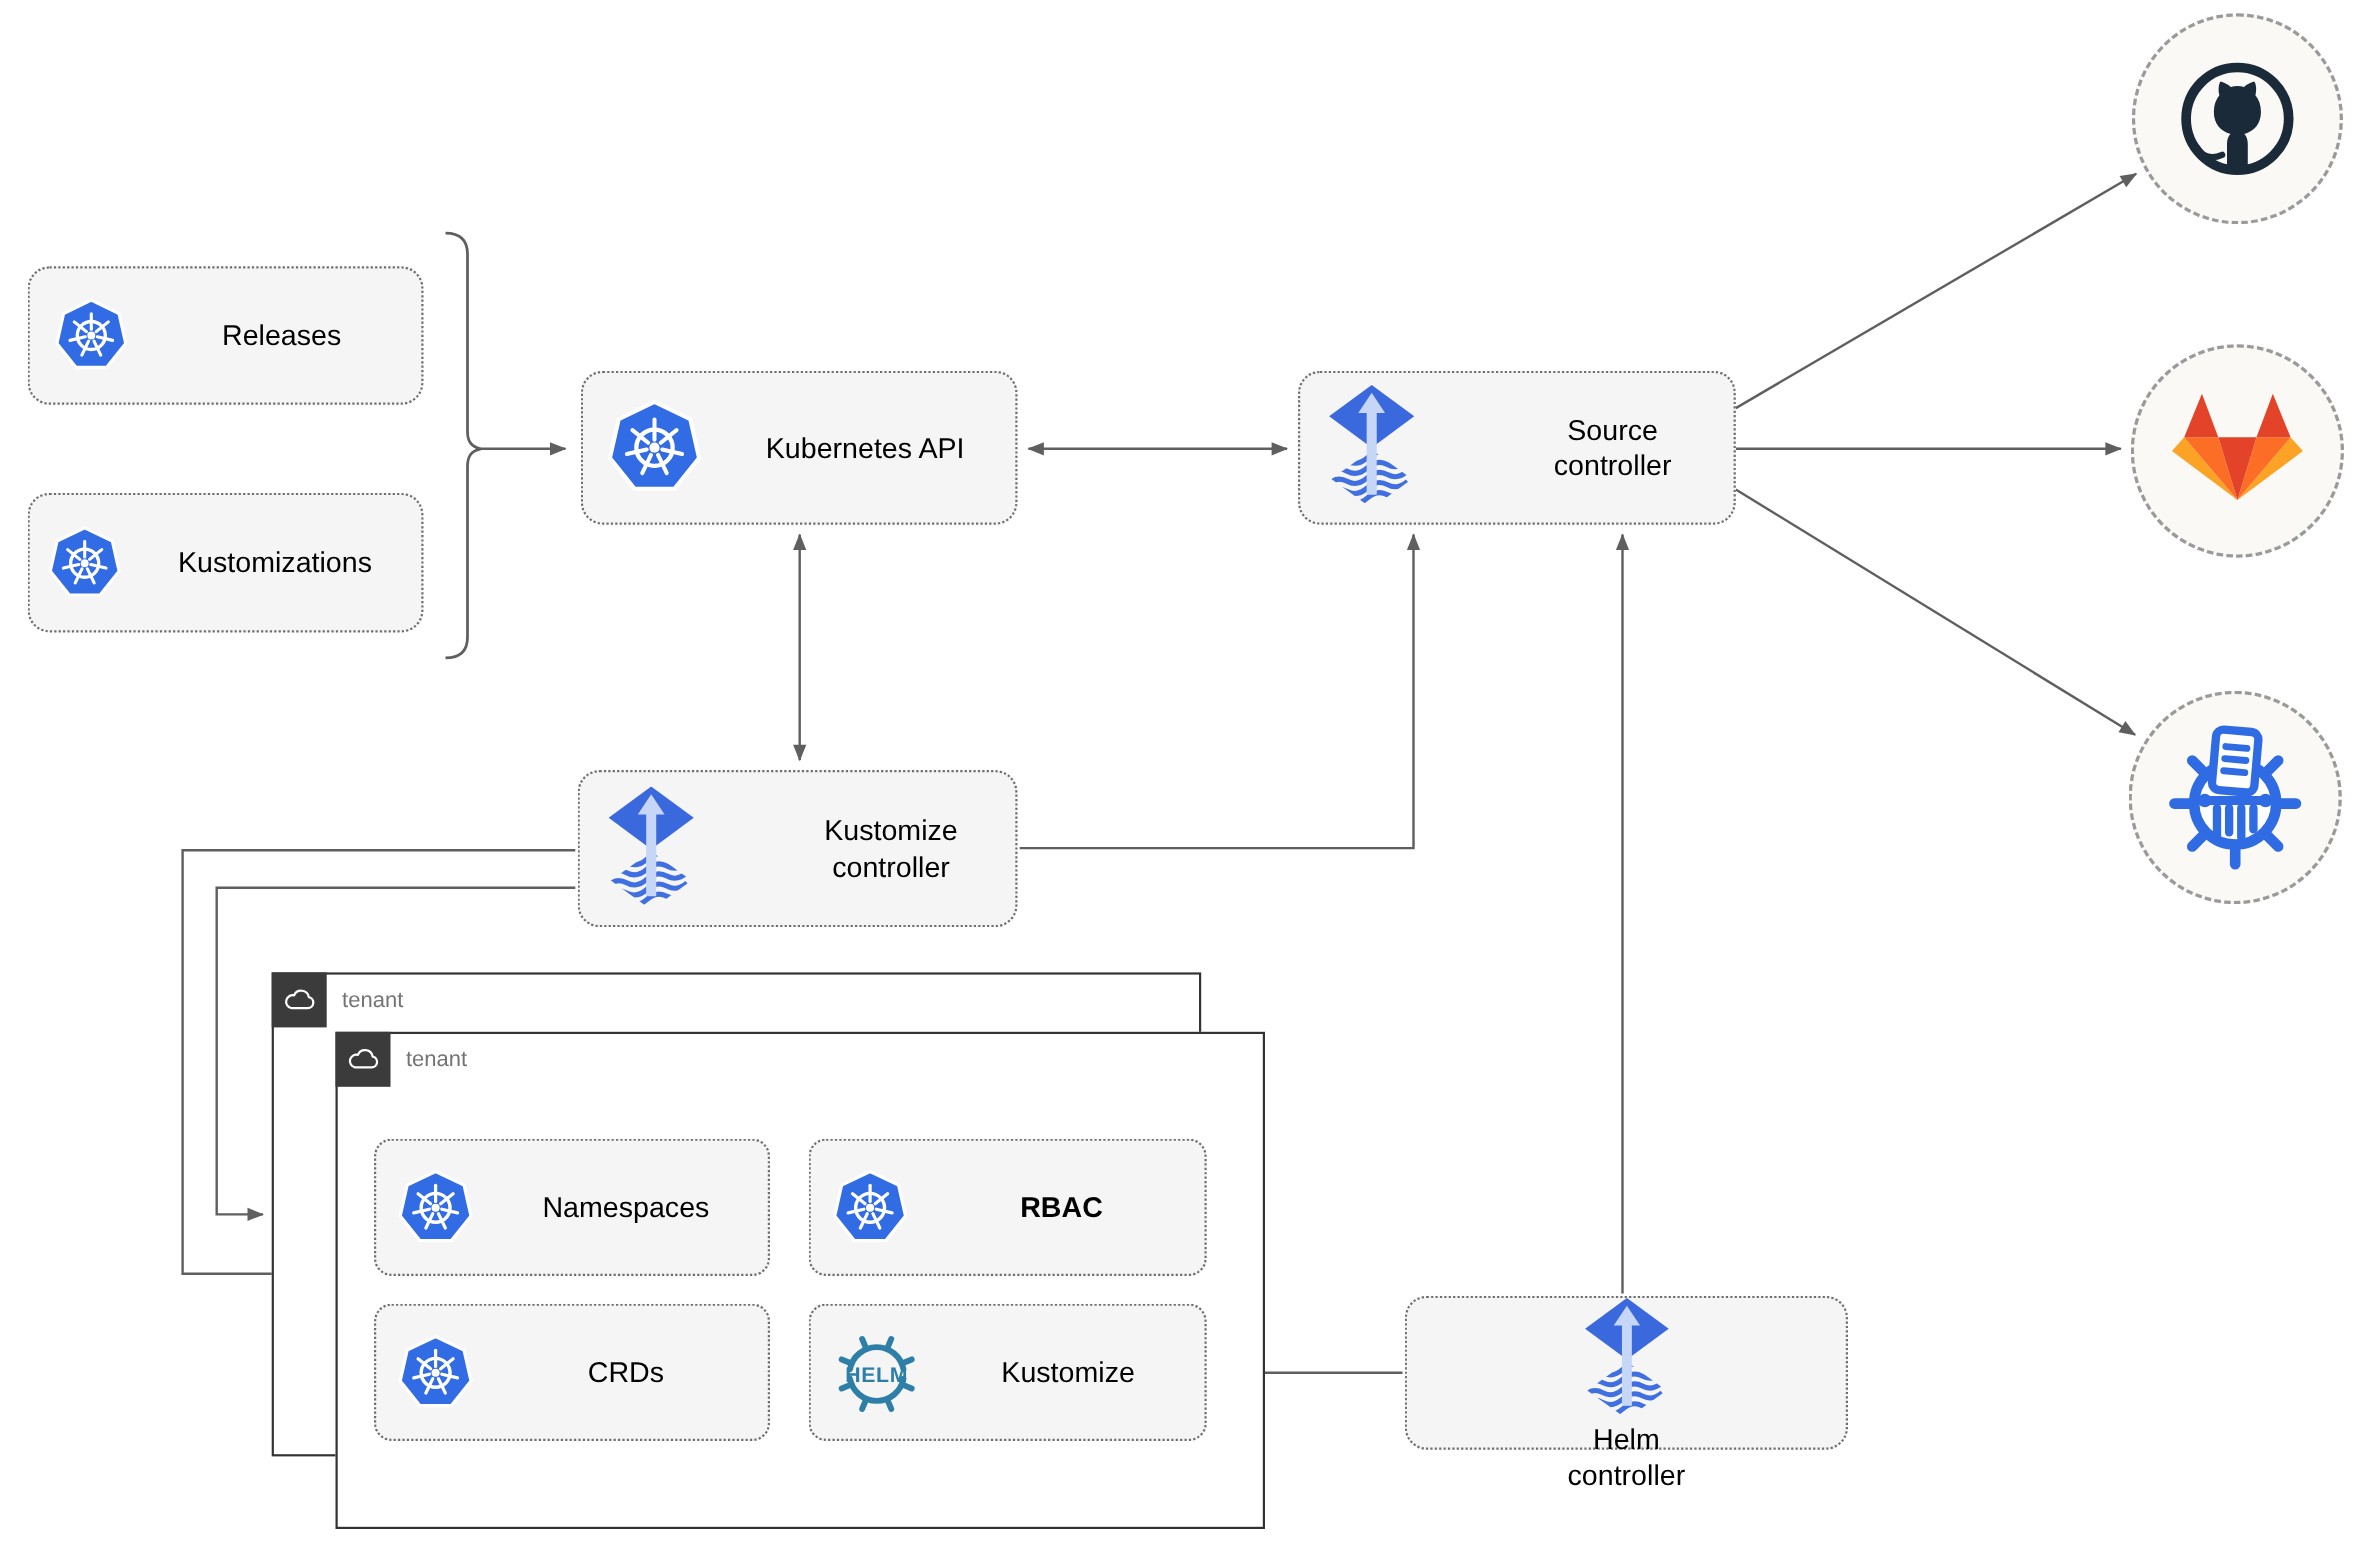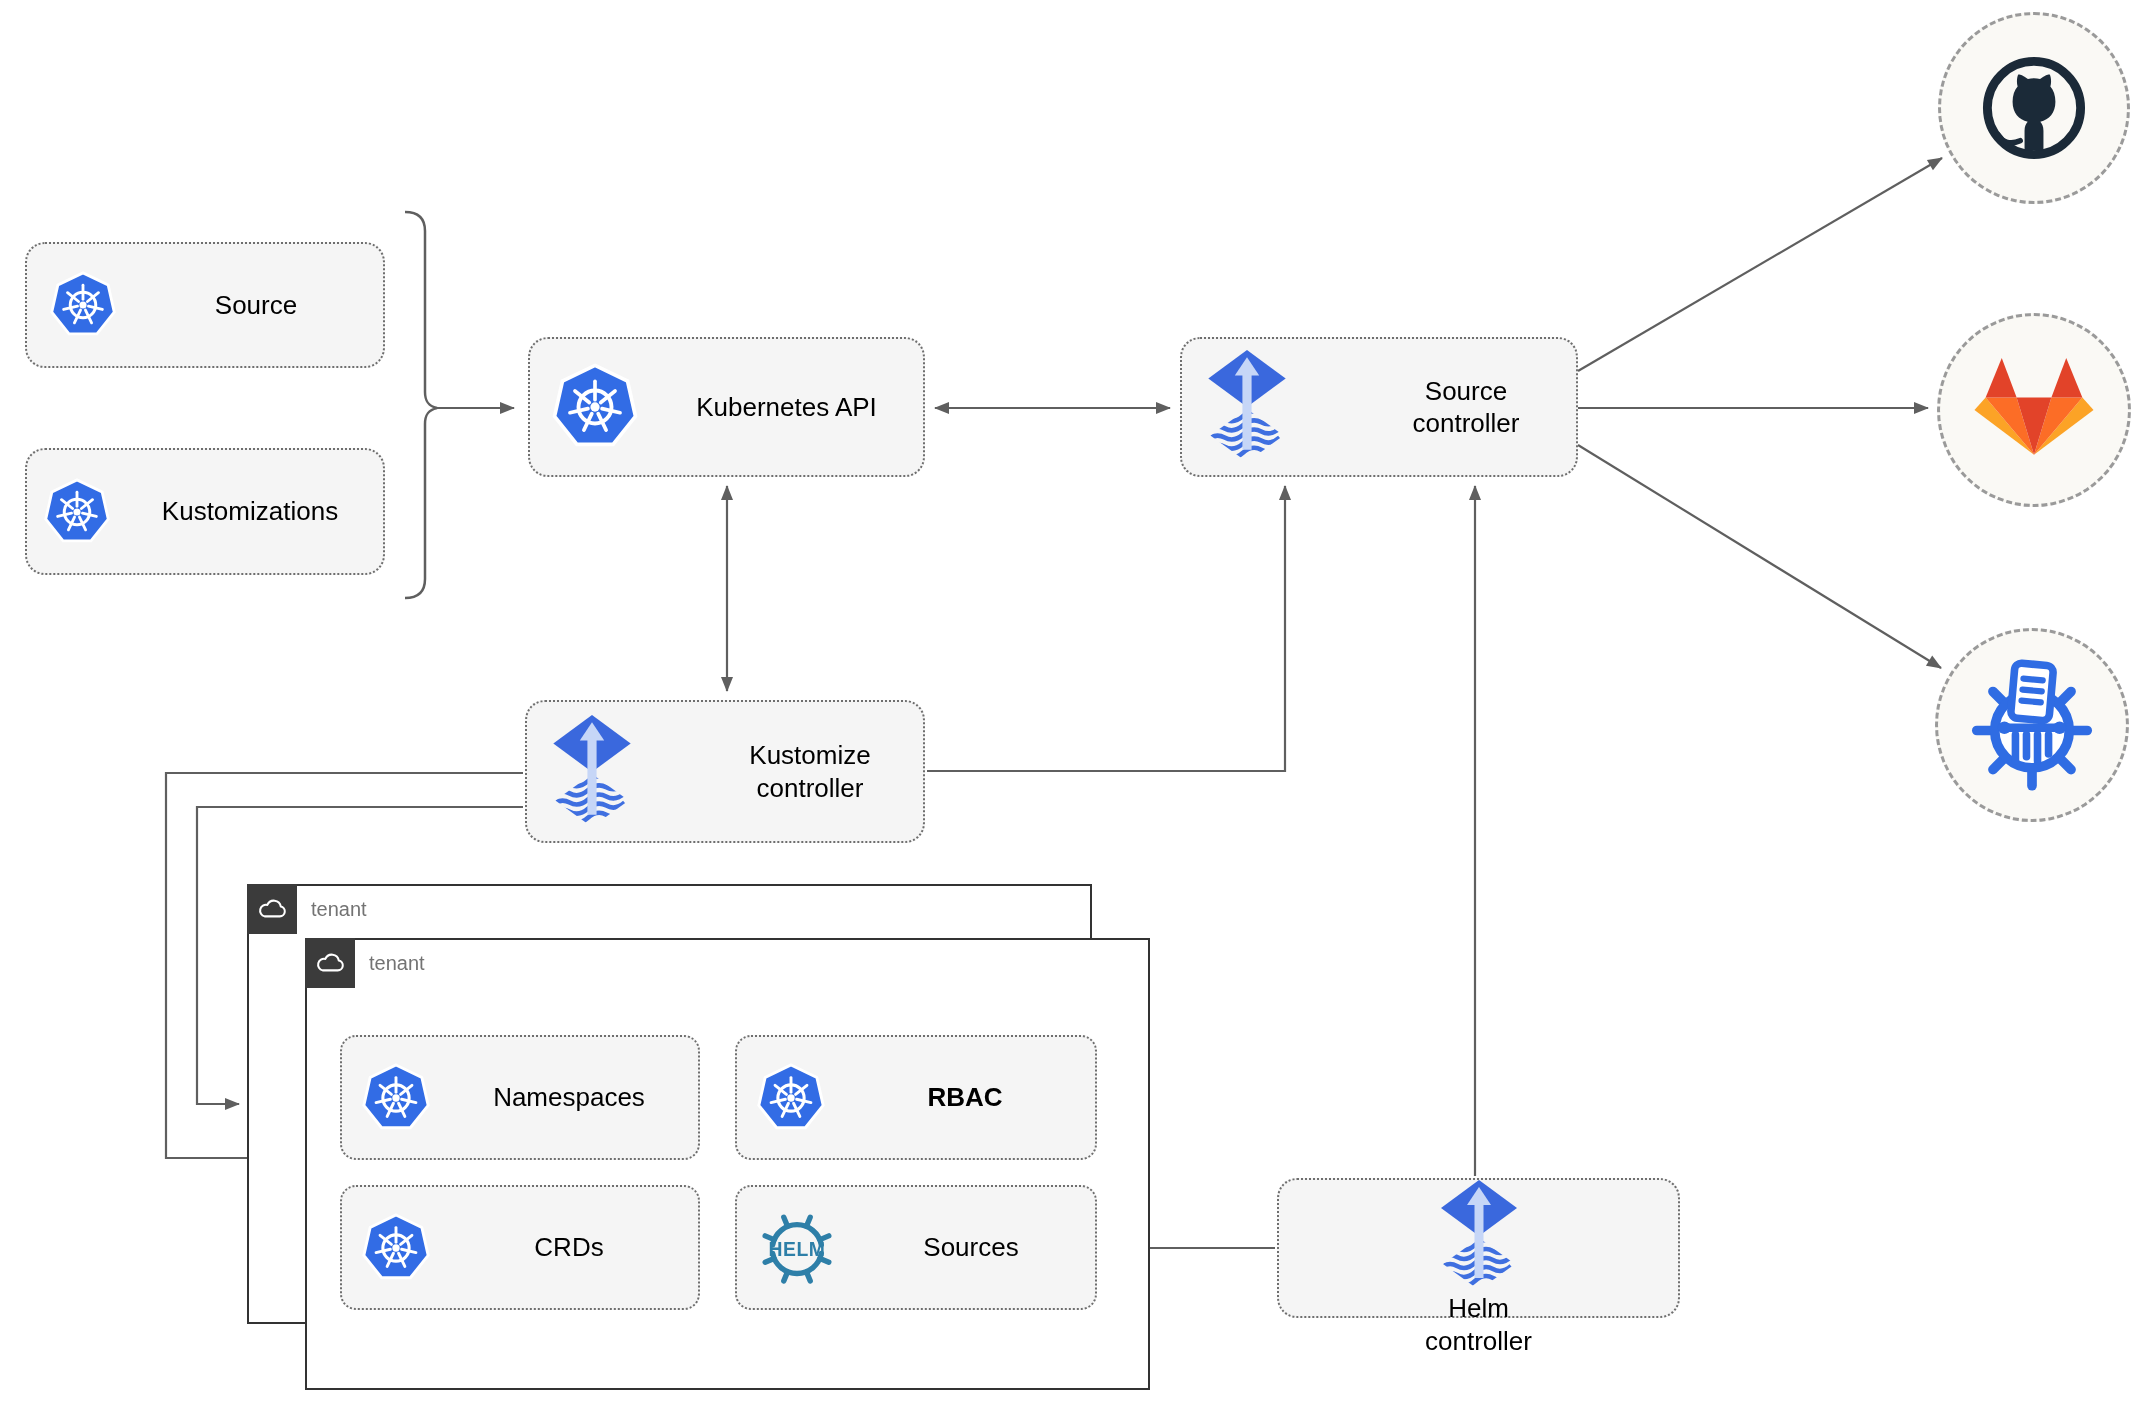--- a/index.html
+++ b/index.html
@@ -103,21 +103,21 @@
           <line x1="36" y1="30" x2="36" y2="15"></line>
           <line x1="40.7" y1="32.3" x2="52.4" y2="22.9"></line>
           <line x1="41.8" y1="37.3" x2="56.5" y2="40.7"></line>
           <line x1="38.6" y1="41.4" x2="45.1" y2="54.9"></line>
           <line x1="33.4" y1="41.4" x2="26.9" y2="54.9"></line>
           <line x1="30.2" y1="37.3" x2="15.5" y2="40.7"></line>
           <line x1="31.3" y1="32.3" x2="19.6" y2="22.9"></line>
         </g>
       </svg>
     </span>
-    <span class="lbl">Source</span>
+    <span class="lbl">Releases</span>
   </div>
 
   <div class="node" style="left:25px;top:448px;width:360px;height:127px;">
     <span class="icon" style="width:100px;">
       <svg width="68" height="68" viewBox="0 0 72 72">
         <polygon points="36,2 62.6,14.8 69.1,43.6 50.8,66.6 21.2,66.6 2.9,43.6 9.4,14.8" fill="#326ce5" stroke="#ffffff" stroke-width="3"></polygon>
         <circle cx="36" cy="36" r="13.5" fill="none" stroke="#ffffff" stroke-width="3.2"></circle>
         <circle cx="36" cy="36" r="3.8" fill="#ffffff"></circle>
         <g stroke="#ffffff" stroke-width="3" stroke-linecap="round">
           <line x1="36" y1="30" x2="36" y2="15"></line>
@@ -296,21 +296,21 @@
           <line x1="31.2" y1="62.2" x2="27.7" y2="70.6"></line>
           <line x1="18.7" y1="49.8" x2="10.4" y2="53.3"></line>
           <line x1="18.7" y1="32.2" x2="10.4" y2="28.7"></line>
           <line x1="31.2" y1="19.8" x2="27.7" y2="11.4"></line>
           <line x1="48.8" y1="19.8" x2="52.3" y2="11.4"></line>
           <line x1="61.3" y1="32.2" x2="69.6" y2="28.7"></line>
         </g>
         <text x="40" y="47.5" text-anchor="middle" font-family="Liberation Sans, sans-serif" font-size="18" font-weight="bold" fill="#2e7fa8" letter-spacing="0.5">HELM</text>
       </svg>
     </span>
-    <span class="lbl">Sources</span>
+    <span class="lbl">Kustomize</span>
   </div>
 
   <div class="endpoint" style="left:1938px;top:12px;width:192px;height:192px;">
     <svg width="126" height="126" viewBox="0 0 100 100">
       <circle cx="50" cy="50" r="37" fill="none" stroke="#1b2a38" stroke-width="7"></circle>
       <path fill="#1b2a38" d="M33,45 c0,-5 1.5,-9 4,-12 c-1,-3.5 -0.5,-7.5 0.5,-9.5
         c0.3,-0.6 3.7,0.3 7.7,3.5 c1.6,-0.4 3.1,-0.6 4.8,-0.6 c1.7,0 3.2,0.2 4.8,0.6
         c4,-3.2 7.4,-4.1 7.7,-3.5 c1,2 1.5,6 0.5,9.5 c2.5,3 4,7 4,12
         c0,9 -5,14 -12,16 c1.5,1.5 2.5,4 2.5,7 l0,16 l-15,0 l0,-16
         c0,-3 1,-5.5 2.5,-7 c-7,-2 -12,-7 -12,-16 z"></path>

